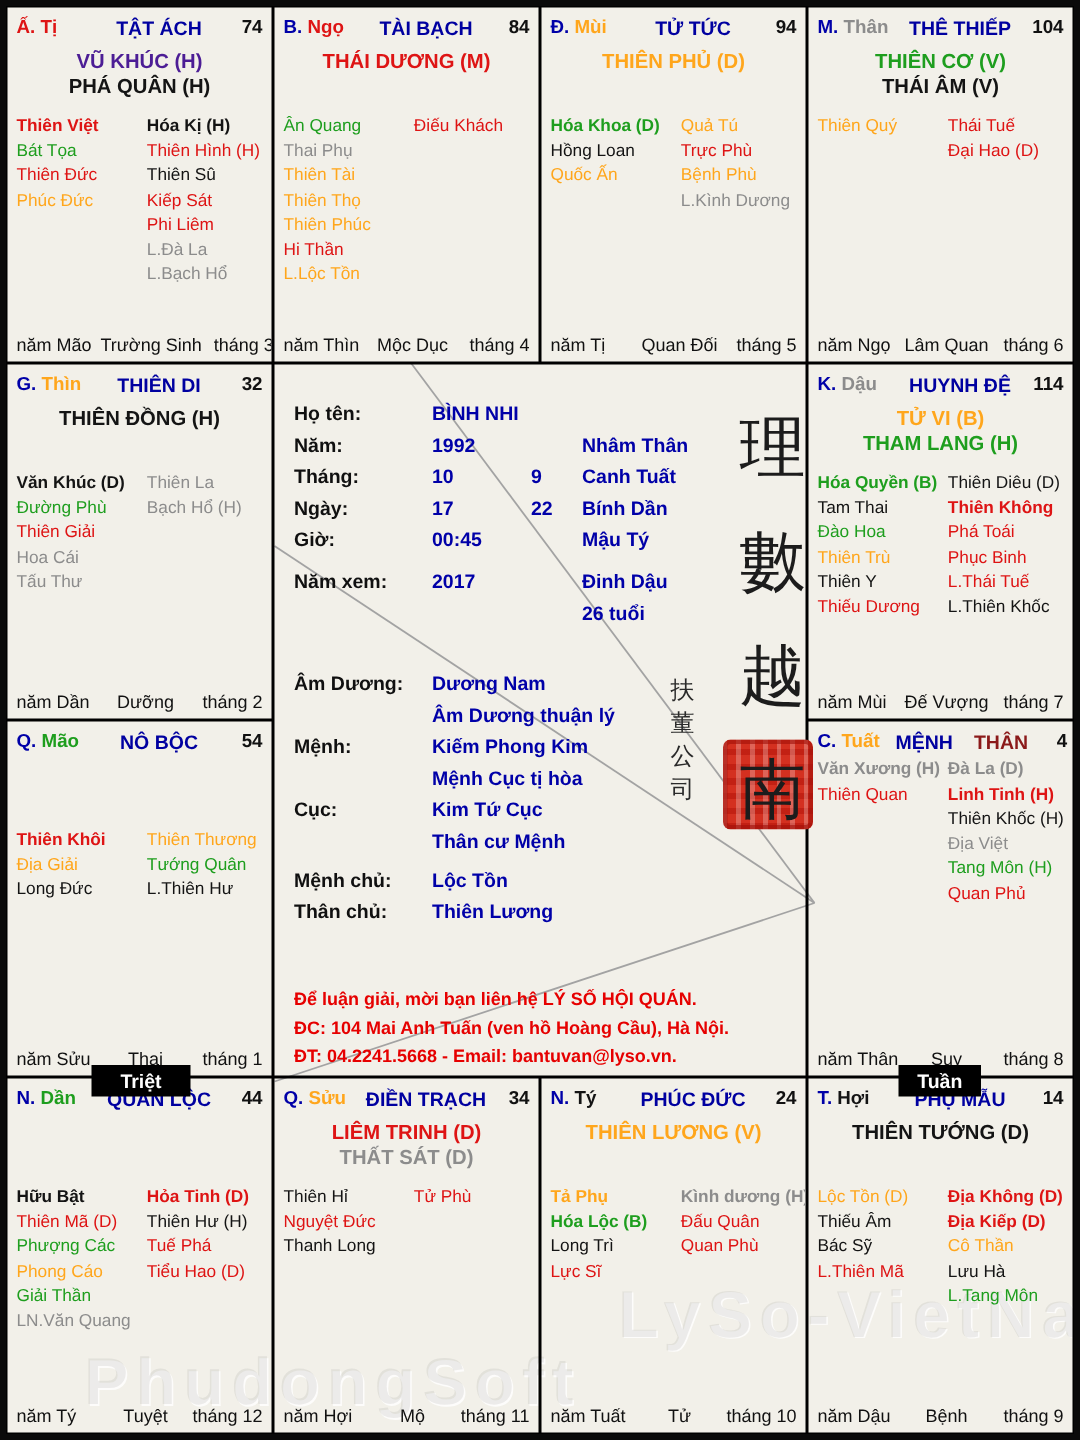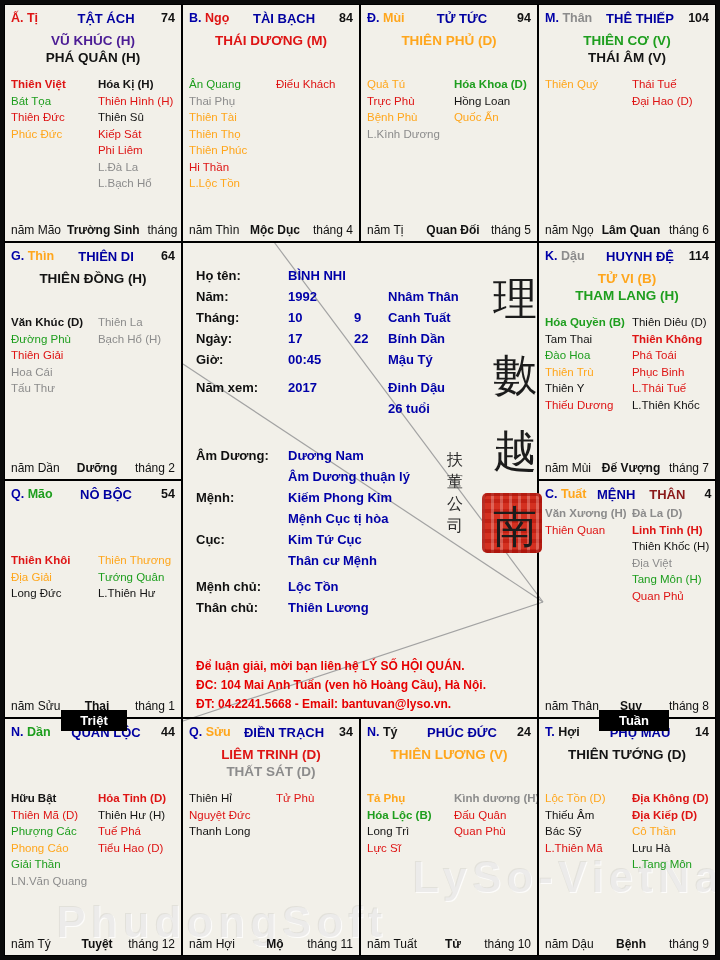--- a/index.html
+++ b/index.html
@@ -25,21 +25,21 @@
   .hdr .pal{flex:1;text-align:center;color:#0000A0;font-size:13px;white-space:nowrap;}
   .hdr .pal2{margin-left:14px;}
   .hdr .num{min-width:26px;text-align:right;color:#111;}
   .mains{min-height:44px;text-align:center;font-weight:bold;font-size:13.5px;line-height:17px;padding-top:3px;white-space:nowrap;}
   .cols{display:flex;font-size:11.5px;line-height:16.5px;}
   .cols .col{width:53%;}
   .cols .col:last-child{width:47%;}
   .si{white-space:nowrap;}
   .si.b{font-weight:bold;}
   .ftr{position:absolute;left:6px;right:6px;bottom:4px;display:flex;justify-content:space-between;align-items:baseline;font-size:12px;color:#111;}
-  .ftr .stage{font-weight:bold;white-space:nowrap;}
+  .ftr .stage{font-weight:normal;white-space:nowrap;}
   .ftr .nam{min-width:56px;}
   .ftr .thang{min-width:48px;text-align:right;}
   .center{grid-column:2/4;grid-row:2/4;border:1px solid #000;position:relative;padding:0;}
   .c-rows{position:absolute;left:13px;top:22px;right:6px;font-size:13px;font-weight:bold;}
   .crow{display:flex;height:21px;align-items:center;}
   .c-label{width:92px;color:#101010;white-space:nowrap;}
   .c-v1{width:66px;color:#0000A8;white-space:nowrap;}
   .c-v2{width:34px;color:#0000A8;}
   .c-v3{color:#0000A8;white-space:nowrap;}
   .contact{position:absolute;left:13px;top:414px;font-size:12px;font-weight:bold;color:#E60000;line-height:19px;white-space:nowrap;}
@@ -48,21 +48,21 @@
   .calli-small{position:absolute;left:262px;top:206px;width:20px;text-align:center;
      font-family:"DejaVu Serif","Liberation Serif",serif;font-size:16px;line-height:22px;color:#2a2a2a;z-index:3;}
   .seal{position:absolute;left:299px;top:250px;width:60px;height:60px;z-index:2;
      background:#D43020;border-radius:5px;
      background-image:repeating-linear-gradient(90deg,rgba(255,255,255,0.25) 0 3px,transparent 3px 9px),
                       repeating-linear-gradient(0deg,rgba(180,20,10,0.55) 0 4px,transparent 4px 10px);
      box-shadow:inset 0 0 0 3px rgba(160,15,8,0.6);}
   .ovl{position:absolute;z-index:4;background:#000;color:#fff;font-weight:bold;font-size:13px;
        text-align:center;line-height:21px;height:21px;}
   .triet{left:57px;top:706px;width:66px;}
-  .tuan{left:595px;top:706px;width:70px;}
+  .tuan{left:595px;top:706px;width:55px;}
 </style>
 </head>
 <body>
 
 <div class="chart">
 
   <div class="wm wm1">PhudongSoft</div>
   <div class="wm wm2">LySo-VietNam</div>
 
   <svg class="lines" width="720" height="960" viewBox="0 0 720 960">
@@ -253,30 +253,30 @@
         <div class="hdr">
     <span class="can"><b style="color:#0000A8">Đ.</b> <b style="color:#FFA61C">Mùi</b></span>
     <span class="pal"><b>TỬ TỨC</b></span>
     <span class="num">94</span>
   </div>
   <div class="mains">
           <div style="color:#FFA61C">THIÊN PHỦ (D)</div>
         </div>
         <div class="cols">
           <div class="col">
+            <div class="si b" style="color:#1E9E1E">Hóa Khoa (D)</div>
+            <div class="si" style="color:#141414">Hồng Loan</div>
+            <div class="si" style="color:#FFA61C">Quốc Ấn</div>
+          </div>
+          <div class="col">
             <div class="si" style="color:#FFA61C">Quả Tú</div>
             <div class="si" style="color:#DE1414">Trực Phù</div>
             <div class="si" style="color:#FFA61C">Bệnh Phù</div>
             <div class="si" style="color:#8C8C8C">L.Kình Dương</div>
           </div>
-          <div class="col">
-            <div class="si b" style="color:#1E9E1E">Hóa Khoa (D)</div>
-            <div class="si" style="color:#141414">Hồng Loan</div>
-            <div class="si" style="color:#FFA61C">Quốc Ấn</div>
-          </div>
         </div>
   <div class="ftr">
     <span class="nam">năm Tị</span>
     <span class="stage">Quan Đối</span>
     <span class="thang">tháng 5</span>
   </div>
       </div>
       <div class="cell" style="grid-area: 1 / 4;">
         <div class="hdr">
     <span class="can"><b style="color:#0000A8">M.</b> <b style="color:#8C8C8C">Thân</b></span>
@@ -299,21 +299,21 @@
   <div class="ftr">
     <span class="nam">năm Ngọ</span>
     <span class="stage">Lâm Quan</span>
     <span class="thang">tháng 6</span>
   </div>
       </div>
       <div class="cell" style="grid-area: 2 / 1;">
         <div class="hdr">
     <span class="can"><b style="color:#0000A8">G.</b> <b style="color:#FFA61C">Thìn</b></span>
     <span class="pal"><b>THIÊN DI</b></span>
-    <span class="num">64</span>
+    <span class="num">32</span>
   </div>
   <div class="mains">
           <div style="color:#141414">THIÊN ĐỒNG (H)</div>
         </div>
         <div class="cols">
           <div class="col">
             <div class="si b" style="color:#141414">Văn Khúc (D)</div>
             <div class="si" style="color:#1E9E1E">Đường Phù</div>
             <div class="si" style="color:#DE1414">Thiên Giải</div>
             <div class="si" style="color:#8C8C8C">Hoa Cái</div>

